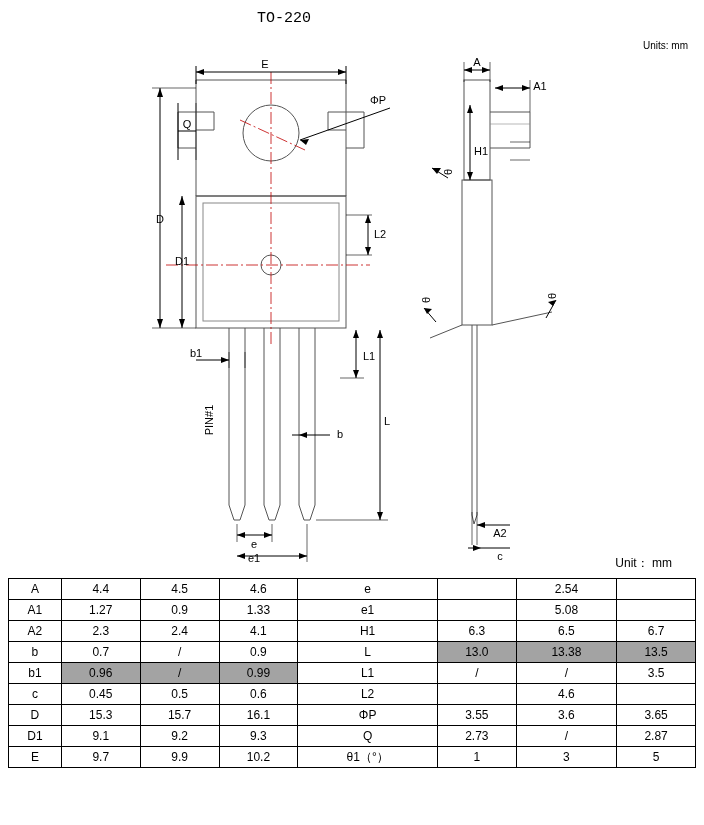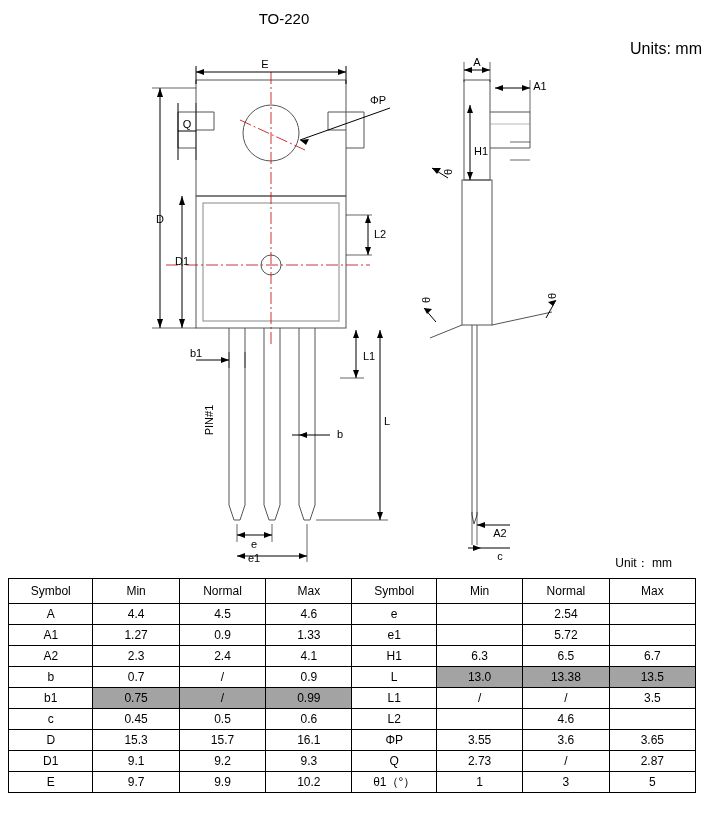--- a/index.html
+++ b/index.html
@@ -8,23 +8,24 @@
     background:#ffffff;
     font-family:"Liberation Sans", sans-serif;
     font-size:12px;
     color:#000;
     position:relative;
     overflow:hidden;
   }
   .title{
     position:absolute;top:10px;left:0;width:568px;text-align:center;
     font-size:15px;
+    font-family:Liberation Mono, monospace;
   }
   .units-top{
-    position:absolute;top:40px;right:2px;font-size:16px;
+    position:absolute;top:40px;right:16px;font-size:10px;
   }
   .units-bottom{
     position:absolute;top:555px;right:32px;font-size:12px;
   }
   #drawing{position:absolute;top:0;left:0;}
   table.dims{
     position:absolute;
     left:8px;top:578px;
     border-collapse:collapse;
     width:688px;
@@ -187,48 +188,38 @@
     <path d="M472 512 L472 545 M477 512 L477 545" stroke="#000" stroke-width="0.6"></path>
 
     <path d="M468 548 L510 548" stroke="#000"></path>
     <path d="M481 548 l-8 -3 v6 z" fill="#000" stroke="none"></path>
     <text x="500" y="560" fill="#000" stroke="none" text-anchor="middle">c</text>
   </g>
 </svg>
 
 <table class="dims">
   <tbody id="dims-body">
-      <tr class="header">
-        <td class="hdr colsym">Symbol</td>
-        <td class="hdr colval">Min</td>
-        <td class="hdr colval">Normal</td>
-        <td class="hdr colval">Max</td>
-        <td class="hdr colsym">Symbol</td>
-        <td class="hdr colval">Min</td>
-        <td class="hdr colval">Normal</td>
-        <td class="hdr colval">Max</td>
-      </tr>
       <tr>
         <td>A</td>
         <td>4.4</td>
         <td>4.5</td>
         <td>4.6</td>
         <td>e</td>
         <td></td>
         <td>2.54</td>
         <td></td>
       </tr>
       <tr>
         <td>A1</td>
         <td>1.27</td>
         <td>0.9</td>
         <td>1.33</td>
         <td>e1</td>
         <td></td>
-        <td>5.72</td>
+        <td>5.08</td>
         <td></td>
       </tr>
       <tr>
         <td>A2</td>
         <td>2.3</td>
         <td>2.4</td>
         <td>4.1</td>
         <td>H1</td>
         <td>6.3</td>
         <td>6.5</td>
@@ -239,21 +230,21 @@
         <td>0.7</td>
         <td>/</td>
         <td>0.9</td>
         <td>L</td>
         <td class="hl">13.0</td>
         <td class="hl">13.38</td>
         <td class="hl">13.5</td>
       </tr>
       <tr>
         <td>b1</td>
-        <td class="hl">0.75</td>
+        <td class="hl">0.96</td>
         <td class="hl">/</td>
         <td class="hl">0.99</td>
         <td>L1</td>
         <td>/</td>
         <td>/</td>
         <td>3.5</td>
       </tr>
       <tr>
         <td>c</td>
         <td>0.45</td>

